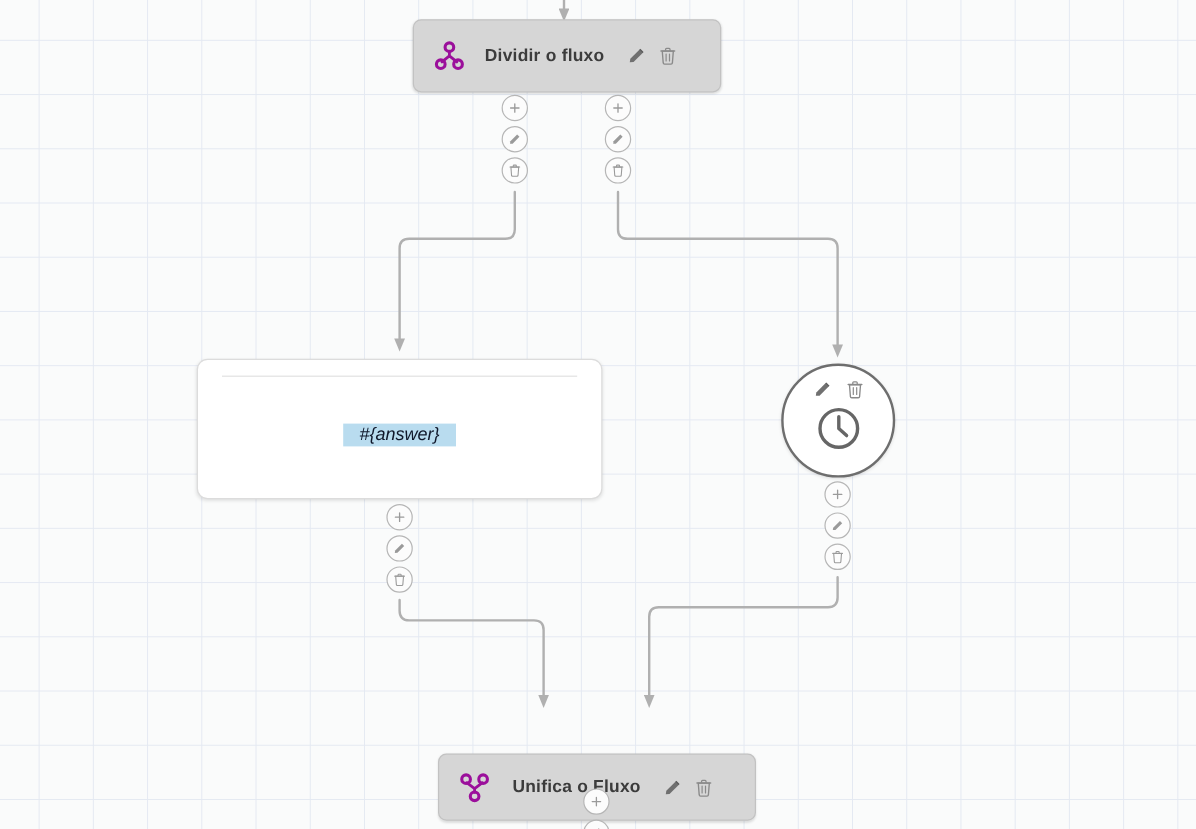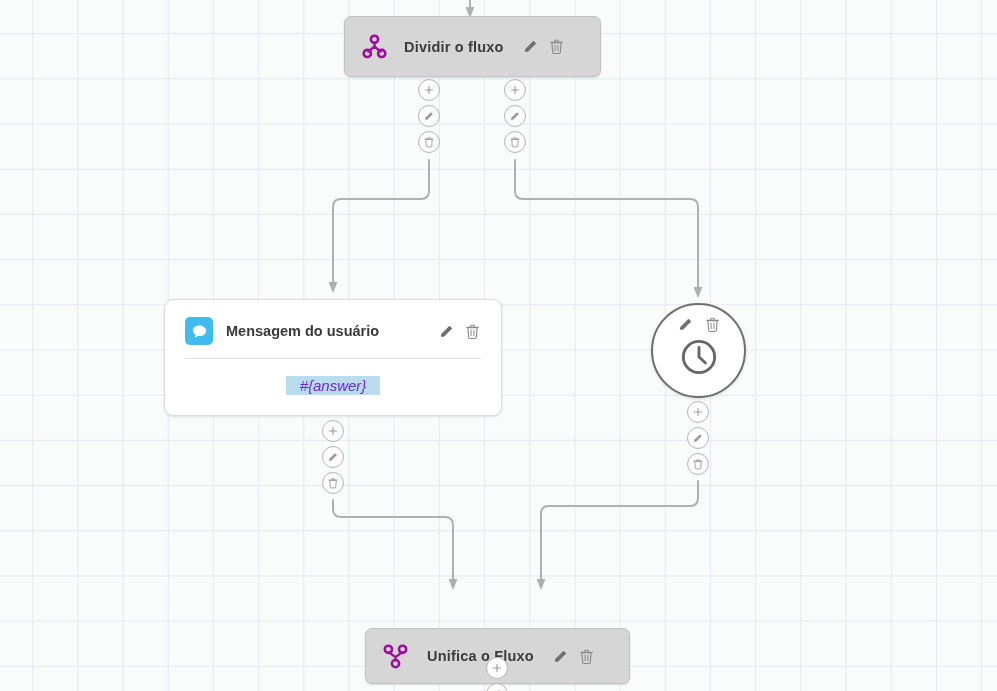--- a/index.html
+++ b/index.html
@@ -131,21 +131,21 @@
     flex: 1;
     display: flex;
     align-items: center;
     justify-content: center;
     padding-bottom: 4px;
   }
   .msg-var {
     font-family: "Liberation Sans", sans-serif;
     font-style: italic;
     font-size: 15px;
-    color: #6d28d9;
+    color: #0f172a;
     background: #b9dcef;
     padding: 1px 14px;
     white-space: nowrap;
   }
 
   
   #node-timer {
     left: 651px; top: 303px;
     width: 95px; height: 95px;
     border-radius: 50%;
@@ -287,48 +287,20 @@
         <path d="M5.5 6.5 H18.5 L17.4 20.4 A1.6 1.6 0 0 1 15.8 21.8 H8.2
                  A1.6 1.6 0 0 1 6.6 20.4 Z" fill="none" stroke="#9a9a9a" stroke-width="1.8"></path>
         <path d="M4 6.3 H20" stroke="#9a9a9a" stroke-width="2" stroke-linecap="round"></path>
         <path d="M9.4 6.2 V4.3 A1.1 1.1 0 0 1 10.5 3.2 H13.5
                  A1.1 1.1 0 0 1 14.6 4.3 V6.2" fill="none" stroke="#9a9a9a" stroke-width="1.7"></path>
       </svg>
     </span>
   </div>
 
   <div class="node node-white" id="node-message">
-    <div class="msg-head">
-      <span class="msg-badge">
-        <svg viewBox="0 0 24 24">
-          <path d="M12 3.4 C6.6 3.4 2.6 6.6 2.6 10.6 C2.6 13 4.1 15.1 6.4 16.4
-                   L5.2 20.6 L9.7 18.3 C10.4 18.4 11.2 18.5 12 18.5
-                   C17.4 18.5 21.4 15.3 21.4 11.3 C21.4 6.9 17.4 3.4 12 3.4 Z" fill="#ffffff"></path>
-        </svg>
-      </span>
-      <span class="msg-title">Mensagem do usuário</span>
-      <span class="node-actions">
-        <span class="act">
-          <svg viewBox="0 0 24 24">
-            <path d="M4 19.5 L4.6 15.6 L15.9 4.3 L19.7 8.1 L8.4 19.4 Z" fill="#707070"></path>
-            <path d="M15.9 4.3 L19.7 8.1" stroke="#5a5a5a" stroke-width="1.3"></path>
-          </svg>
-        </span>
-        <span class="act">
-          <svg viewBox="0 0 24 24">
-            <path d="M5.5 6.5 H18.5 L17.4 20.4 A1.6 1.6 0 0 1 15.8 21.8 H8.2
-                     A1.6 1.6 0 0 1 6.6 20.4 Z" fill="none" stroke="#8a8a8a" stroke-width="1.6"></path>
-            <path d="M4 6.3 H20" stroke="#8a8a8a" stroke-width="1.8" stroke-linecap="round"></path>
-            <path d="M9.4 6.2 V4.3 A1.1 1.1 0 0 1 10.5 3.2 H13.5
-                     A1.1 1.1 0 0 1 14.6 4.3 V6.2" fill="none" stroke="#8a8a8a" stroke-width="1.5"></path>
-            <path d="M10 10 V18 M14 10 V18" stroke="#8a8a8a" stroke-width="1.4" stroke-linecap="round"></path>
-          </svg>
-        </span>
-      </span>
-    </div>
     <div class="msg-divider"></div>
     <div class="msg-body">
       <span class="msg-var">#{answer}</span>
     </div>
   </div>
 
   <div class="cstack" id="cs-message">
     <span class="cbtn">
       <svg viewBox="0 0 24 24">
           <path d="M12 5 V19 M5 12 H19" stroke="#9a9a9a" stroke-width="2.2" stroke-linecap="round"></path>

